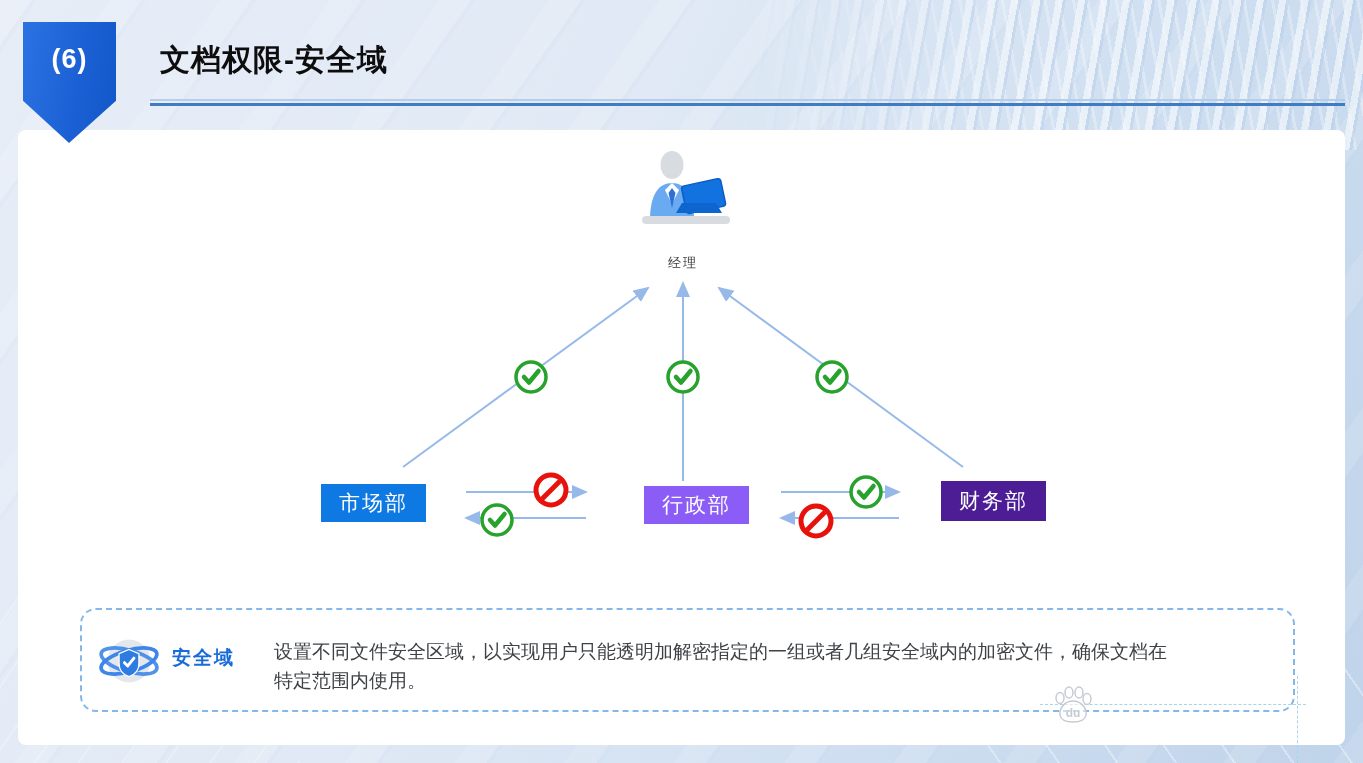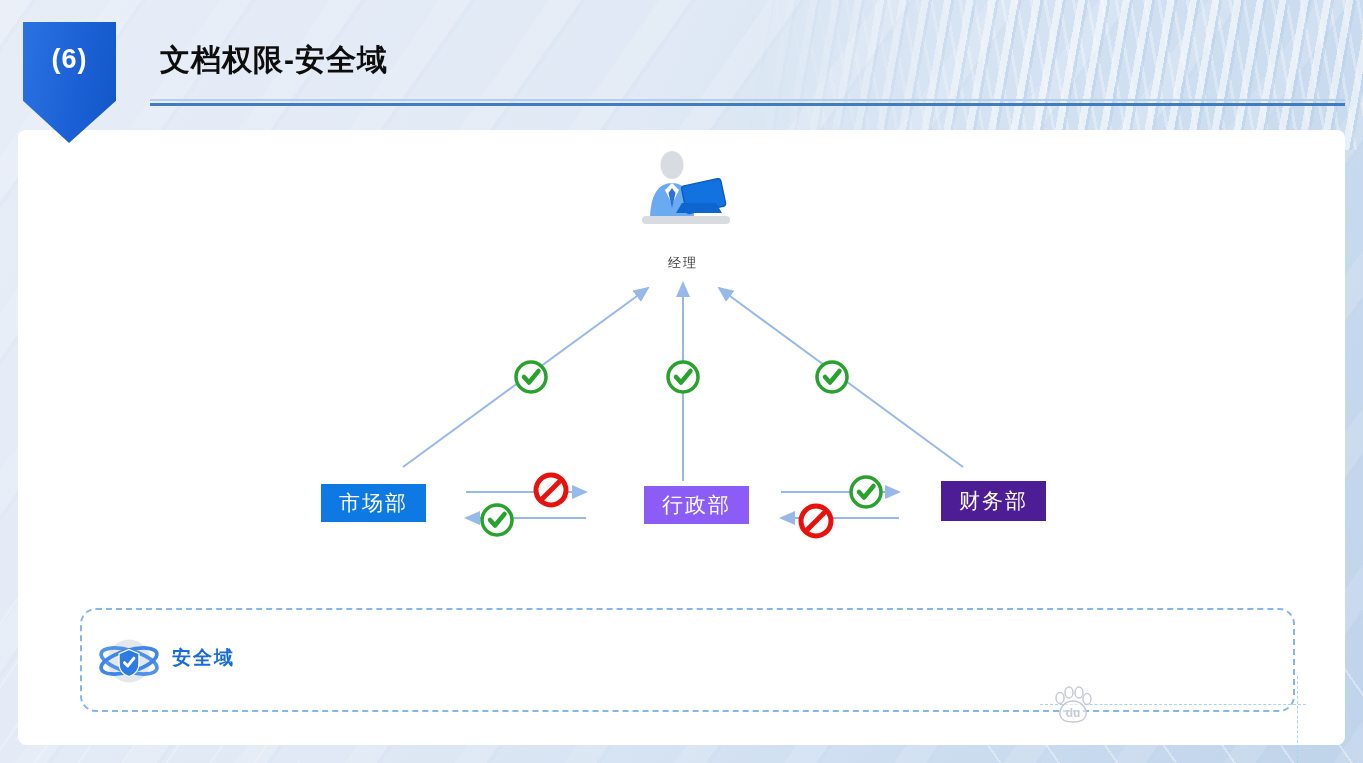--- a/index.html
+++ b/index.html
@@ -180,20 +180,21 @@
 
 <div class="info-box">
   <svg class="info-icon" width="66" height="66" viewBox="0 0 80 80">
     <circle cx="40" cy="40" r="26" fill="#e4e7eb"></circle>
     <ellipse cx="40" cy="40" rx="35" ry="13" fill="none" stroke="#3e86e8" stroke-width="4.5" transform="rotate(-16 40 40)"></ellipse>
     <ellipse cx="40" cy="40" rx="35" ry="13" fill="none" stroke="#3e86e8" stroke-width="4.5" transform="rotate(16 40 40)" opacity="0.9"></ellipse>
     <path d="M40 26 L52 31 L52 43 C52 52 46 57 40 59 C34 57 28 52 28 43 L28 31 Z" fill="#2e7ce2" stroke="#ffffff" stroke-width="1.5"></path>
     <path d="M34.5 42 L38.5 46 L46 36.5" fill="none" stroke="#ffffff" stroke-width="3.5" stroke-linecap="round" stroke-linejoin="round"></path>
   </svg>
   <div class="info-label">安全域</div>
+  <div class="info-desc">设置不同文件安全区域，以实现用户只能透明加解密指定的一组或者几组安全域内的加密文件，确保文档在特定范围内使用。</div>
 </div>
 
 <div class="guide-v"></div>
 <div class="guide-h"></div>
 <div class="watermark">
   <svg width="42" height="38" viewBox="0 0 42 38">
     <ellipse cx="8" cy="12" rx="4" ry="5.5" fill="rgba(255,255,255,.55)" stroke="#c6cbd3" stroke-width="1.5"></ellipse>
     <ellipse cx="17" cy="6.5" rx="4" ry="5.5" fill="rgba(255,255,255,.55)" stroke="#c6cbd3" stroke-width="1.5"></ellipse>
     <ellipse cx="27" cy="6.5" rx="4" ry="5.5" fill="rgba(255,255,255,.55)" stroke="#c6cbd3" stroke-width="1.5"></ellipse>
     <ellipse cx="35" cy="13" rx="4" ry="5.5" fill="rgba(255,255,255,.55)" stroke="#c6cbd3" stroke-width="1.5"></ellipse>

